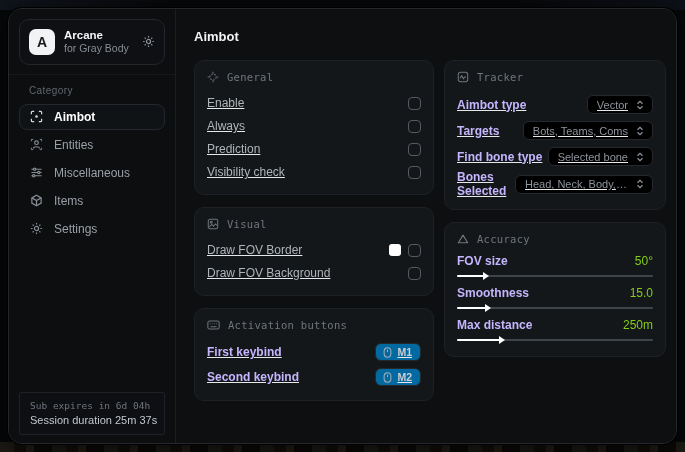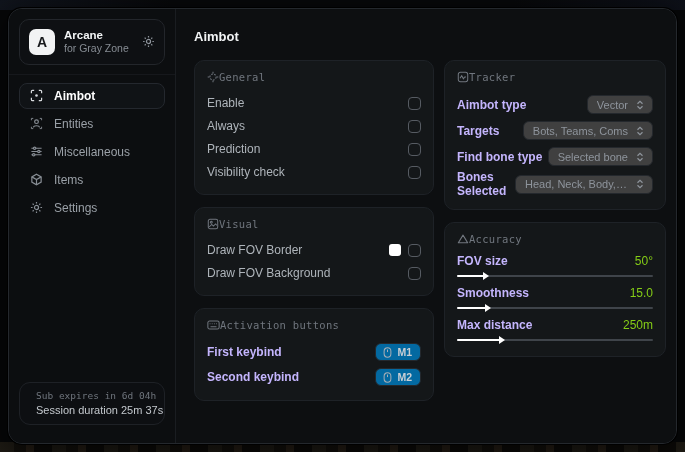--- a/index.html
+++ b/index.html
@@ -73,23 +73,23 @@
     cursor:pointer;
   }
   .sb-item .sb-icon { display:flex; color:#878d94; }
   .sb-item.active {
     border-color:#24282e; background:#101316;
     color:#ffffff; font-weight:600;
   }
   .sb-item.active .sb-icon { color:#d8dbde; }
 
   .sb-footer {
-    margin:auto 10px 18px 10px;
-    border:1px solid #1e2126; border-radius:11px;
-    padding:7px 10px 8px 16px;
+    margin:auto 10px 8px 10px;
+    border:1px solid #1e2126; border-radius:2px;
+    padding:7px 10px 8px 10px;
     background:#0d0f12;
   }
   .sb-footer .line1 {
     font-family:"DejaVu Sans Mono", monospace;
     font-size:9.5px; color:#6f757d; margin-bottom:3px; white-space:nowrap;
   }
   .sb-footer .line2 { font-size:11px; font-weight:400; color:#c3c8cd; white-space:nowrap; }
 
   
   .main { flex:1; padding:20px 10px 0 18px; background:#0d0f11; }
@@ -98,30 +98,31 @@
   .col-left  { width:240px; flex:0 0 240px; display:flex; flex-direction:column; gap:12px; }
   .col-right { flex:1; display:flex; flex-direction:column; gap:12px; }
 
   .card {
     background:#141719;
     border:1px solid #1e2227;
     border-radius:10px;
     padding:10px 12px 11px 12px;
   }
   .card-header {
-    display:flex; align-items:center; 
+    display:flex; align-items:center; gap:8px;
     font-family:"DejaVu Sans Mono", monospace;
     font-size:10.5px; color:#70767e; letter-spacing:.3px;
     margin-bottom:9px;
   }
   .card-header .hdr-icon { display:flex; color:#70767e; }
 
   .row {
     display:flex; align-items:center; justify-content:space-between;
     min-height:22px;
+    text-decoration:underline;
   }
   .row + .row { margin-top:1px; }
   .row-label { font-size:12px; color:#aeb4ba; font-weight:500; }
   .row-label.bright { color:#c4b5fd; font-weight:600; }
   .row-right { display:flex; align-items:center; gap:7px; }
 
   .checkbox {
     width:13px; height:13px; border-radius:4px;
     border:1.5px solid #565b62; background:transparent;
     cursor:pointer; flex:0 0 13px;
@@ -137,21 +138,21 @@
     background:#0369a1; border:1px solid #24282d; border-radius:6px;
     padding:2px 8px 2px 7px;
     font-size:10.5px; font-weight:600; color:#c9ced4;
     cursor:pointer;
   }
   .keybind .mouse-ic { display:flex; color:#a7adb4; }
 
   .sel-row { min-height:25px; }
   .select {
     display:flex; align-items:center; gap:7px;
-    background:#404040; border:1px solid #24282d; border-radius:6px;
+    background:#000000; border:1px solid #24282d; border-radius:6px;
     padding:2.5px 7px 2.5px 9px;
     font-size:11px; color:#8e949c;
     max-width:138px; cursor:pointer;text-align:center;
   }
   .select .sel-val { white-space:nowrap; overflow:hidden; text-overflow:ellipsis; }
   .select .chev { display:flex; color:#8e949c; flex:0 0 auto; }
 
   .slider-group { margin-top:2px; margin-bottom:9px; }
   .slider-group:last-child { margin-bottom:2px; }
   .slider-top {
@@ -181,32 +182,33 @@
 <div class="backdrop-strip"></div>
 
 <div class="window">
 
   <aside class="sidebar">
 
     <div class="app-card">
       <div class="logo">A</div>
       <div class="app-text">
         <div class="app-name">Arcane</div>
-        <div class="app-sub">for Gray Zone</div>
+        <div class="app-sub">for Gray Body</div>
       </div>
       <span class="gear-btn">
         <svg width="13" height="13" viewBox="0 0 14 14" fill="none" stroke="currentColor" stroke-width="1.3">
           <circle cx="7" cy="7" r="2.2"></circle>
           <path d="M7 1.2v1.6M7 11.2v1.6M1.2 7h1.6M11.2 7h1.6M2.9 2.9l1.1 1.1M10 10l1.1 1.1M11.1 2.9L10 4M4 10l-1.1 1.1"></path>
         </svg>
       </span>
     </div>
 
     <div class="sb-divider"></div>
 
+    <div class="cat-label">Category</div>
 
     <nav class="sb-nav">
 
       <div class="sb-item active">
         <span class="sb-icon">
           <svg width="13" height="13" viewBox="0 0 14 14" fill="none" stroke="currentColor" stroke-width="1.3">
             <path d="M1.5 4.5v-2a1 1 0 0 1 1-1h2M9.5 1.5h2a1 1 0 0 1 1 1v2M12.5 9.5v2a1 1 0 0 1-1 1h-2M4.5 12.5h-2a1 1 0 0 1-1-1v-2"></path>
             <circle cx="7" cy="7" r="1.4" fill="currentColor" stroke="none"></circle>
           </svg>
         </span>

